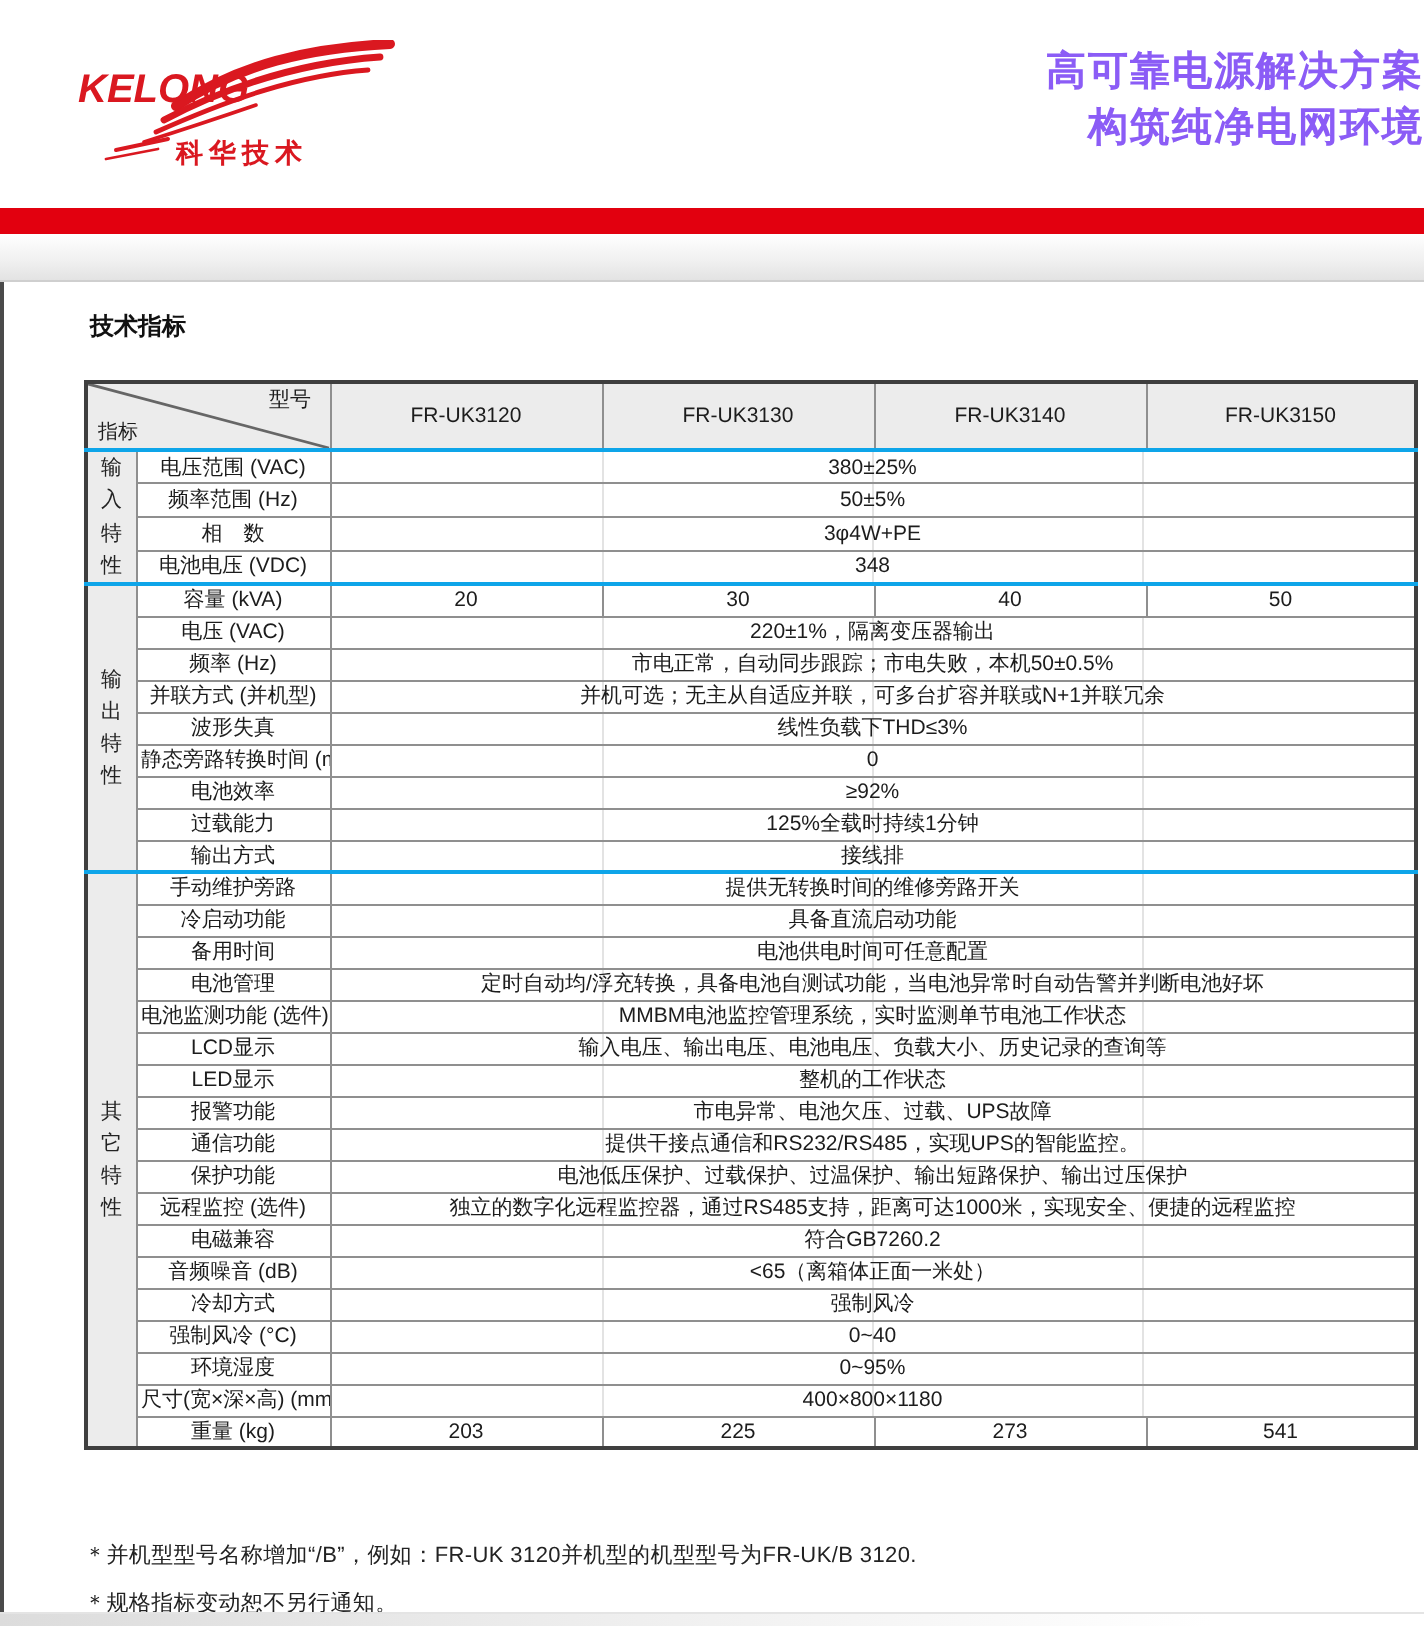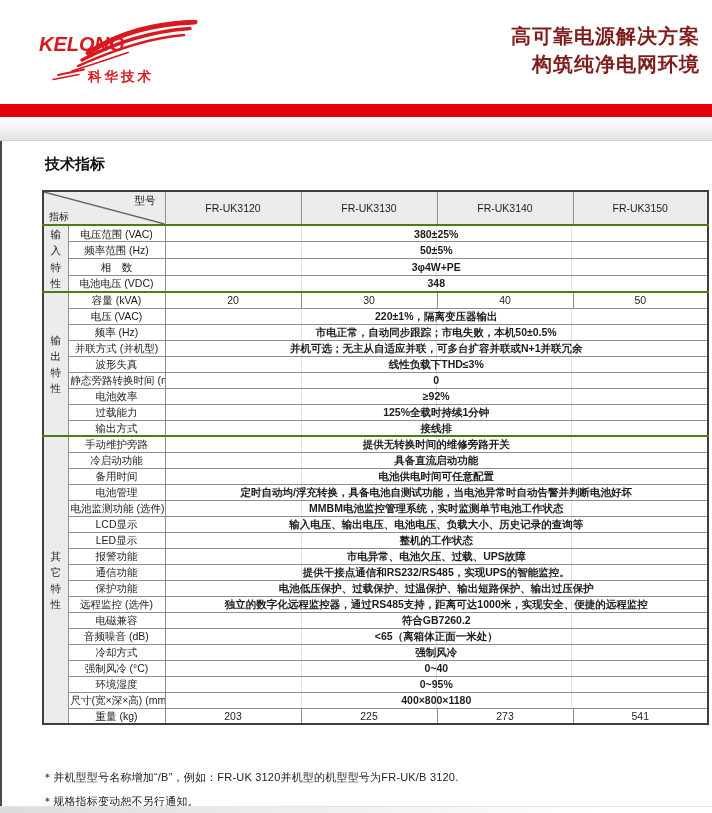--- a/index.html
+++ b/index.html
@@ -4,51 +4,51 @@
 <style>
   * { margin:0; padding:0; box-sizing:border-box; }
   html,body { width:712px; height:813px; background:#ffffff; overflow:hidden;
     font-family:"Liberation Sans","DejaVu Sans",sans-serif; color:#1c1c1c; }
   .page { position:relative; width:712px; height:813px; background:#fff; }
   .page-left-edge { position:absolute; left:0; top:0; width:2px; height:813px; background:#4a4a4a; }
 
   
   .hdr { position:absolute; left:0; top:0; width:712px; height:104px; background:#fff; }
   .logo { position:absolute; left:38px; top:20px; width:160px; height:64px; }
-  .slogan { position:absolute; right:12px; top:22px; text-align:right;
-    font-size:20px; font-weight:700; line-height:28px; color:#7f1d1d; letter-spacing:1px; }
+  .slogan { position:absolute; right:0; top:22px; text-align:right;
+    font-size:20px; font-weight:700; line-height:28px; color:#8b5cf6; letter-spacing:1px; }
   .redbar { position:absolute; left:0; top:104px; width:712px; height:13px; }
   .graystrip { position:absolute; left:0; top:117px; width:712px; height:24px;
     background:linear-gradient(180deg,#ffffff 0%,#f1f1f1 55%,#e3e3e3 100%);
     border-bottom:1px solid #cfcfcf; }
   .bottomstrip { position:absolute; left:0; top:806px; width:712px; height:7px;
     background:linear-gradient(90deg,#dcdcdc 0%,#efefef 45%,#ffffff 85%);
     border-top:1px solid #e4e4e4; }
 
-  .section-title { position:absolute; left:45px; top:155px; font-size:15px; font-weight:700; color:#111; }
+  .section-title { position:absolute; left:45px; top:155px; font-size:12px; font-weight:700; color:#111; }
 
   
   .tbl-wrap { position:absolute; left:42px; top:190px; width:674px; }
   table.spec { border-collapse:collapse; table-layout:fixed; width:665px;
     border:2px solid #3f3f3f; }
   table.spec th, table.spec td { border:1px solid #8f8f8f; font-size:10.5px;
     text-align:center; vertical-align:middle; padding:0 2px; line-height:1.15; }
   thead th { height:34px; background:#ececec; font-weight:400; border-bottom:2px solid #3f3f3f; }
   tbody tr { height:16px; }
   td.group { background:#ececec; padding:0; }
   td.group .vgroup { width:12px; margin:0 auto; word-break:break-all; line-height:1.55;
     font-size:10.5px; color:#222; }
   td.label { font-size:10px; white-space:nowrap; overflow:hidden; padding:0 1px; }
   td.merged { background-image:
       linear-gradient(#e3e3e3,#e3e3e3),
       linear-gradient(#e3e3e3,#e3e3e3),
       linear-gradient(#e3e3e3,#e3e3e3);
     background-size:1px 100%; background-repeat:no-repeat;
-    background-position:25% 0,50% 0,75% 0;font-weight:bold; }
-  tr.group-start td { border-top:2px solid #4d7c0f; }
+    background-position:25% 0,50% 0,75% 0; }
+  tr.group-start td { border-top:2px solid #0ea5e9; }
 
   th.corner { position:relative; padding:0; }
   th.corner svg { position:absolute; left:0; top:0; width:100%; height:100%; }
   th.corner .c-tr { position:absolute; right:9px; top:2px; font-size:10.5px; }
   th.corner .c-bl { position:absolute; left:5px; bottom:2px; font-size:10px; }
 
   .notes { position:absolute; left:42px; top:770px; font-size:11px; color:#222; }
   .notes .note { margin-bottom:9px; letter-spacing:0.2px; }
 </style>
 </head>

